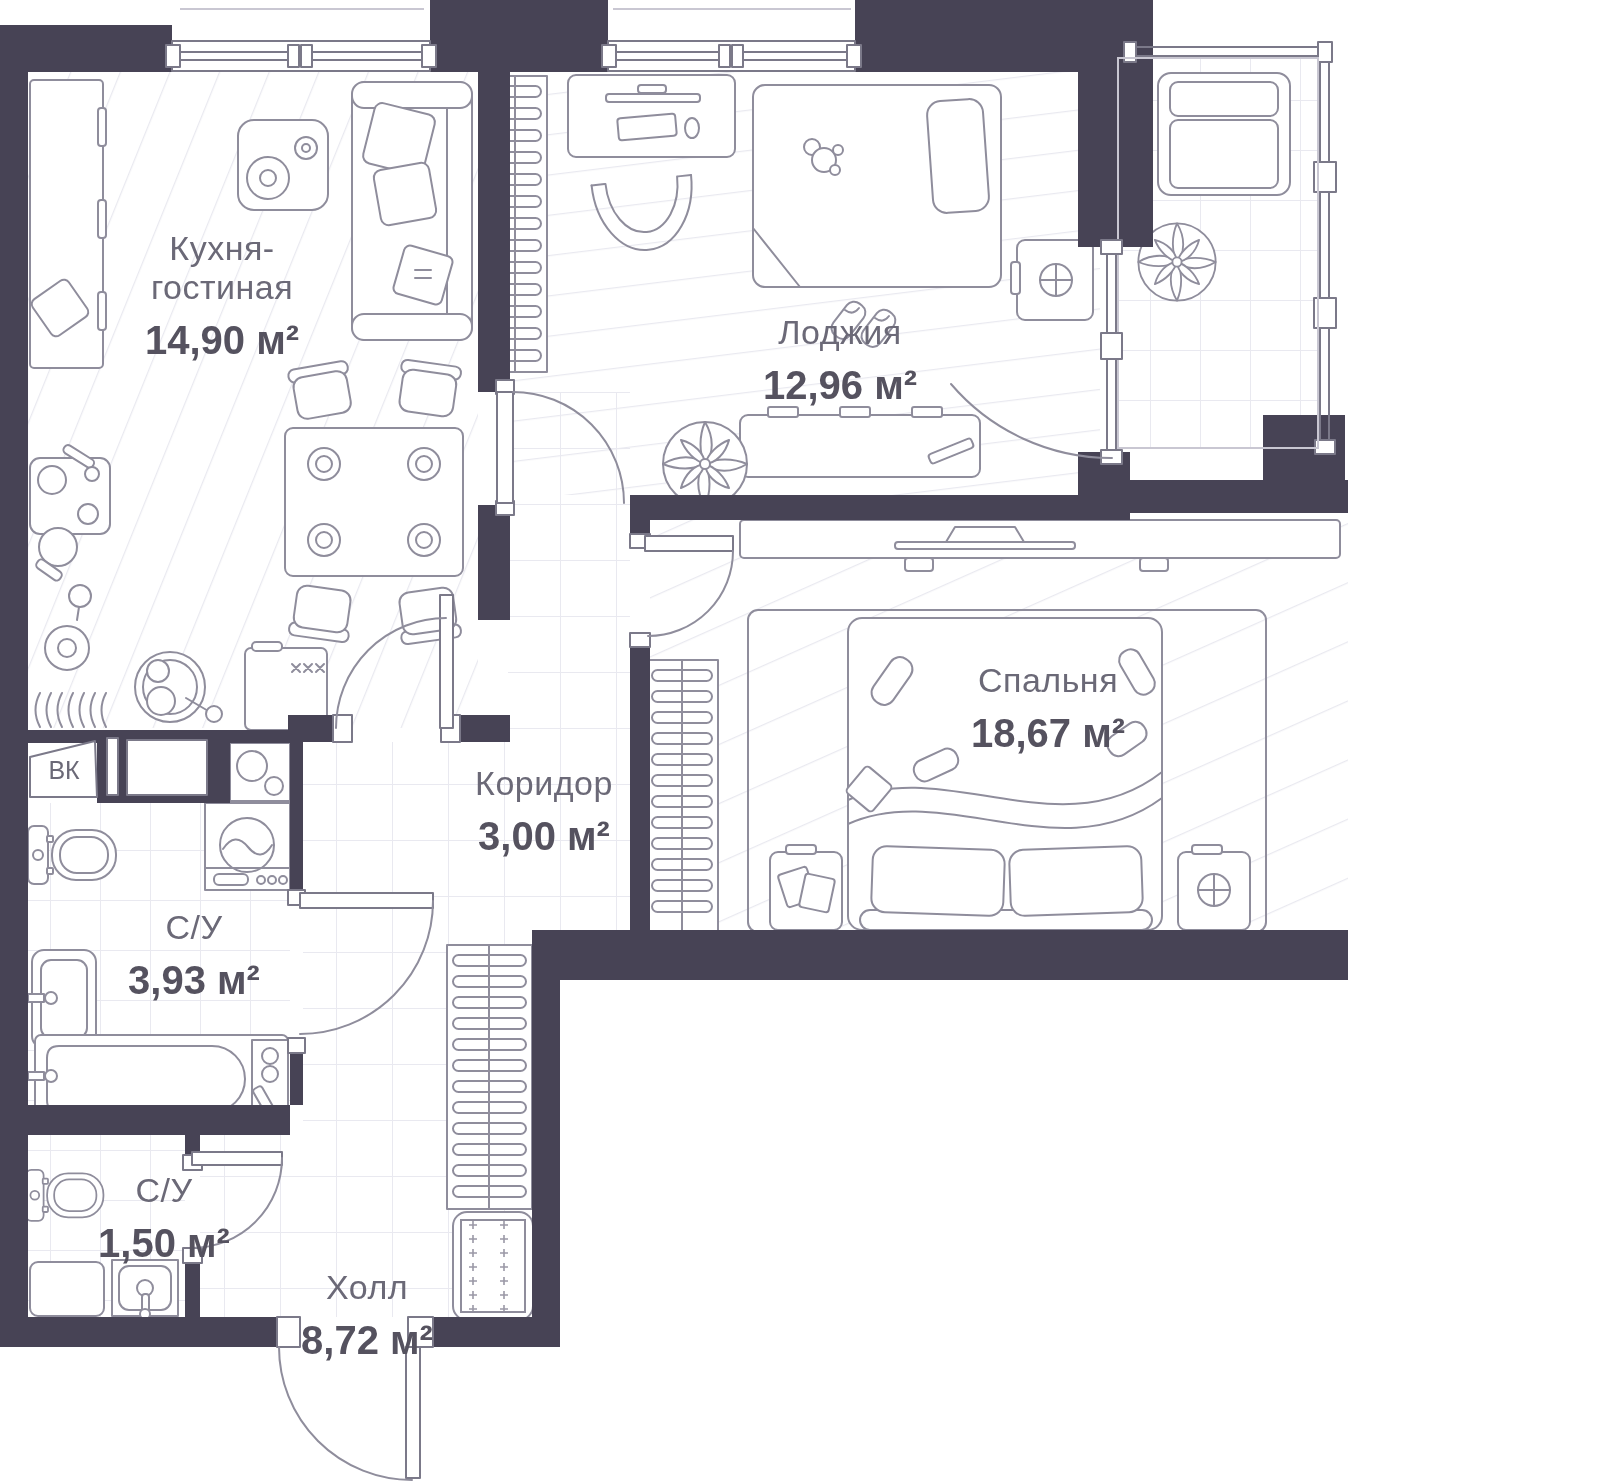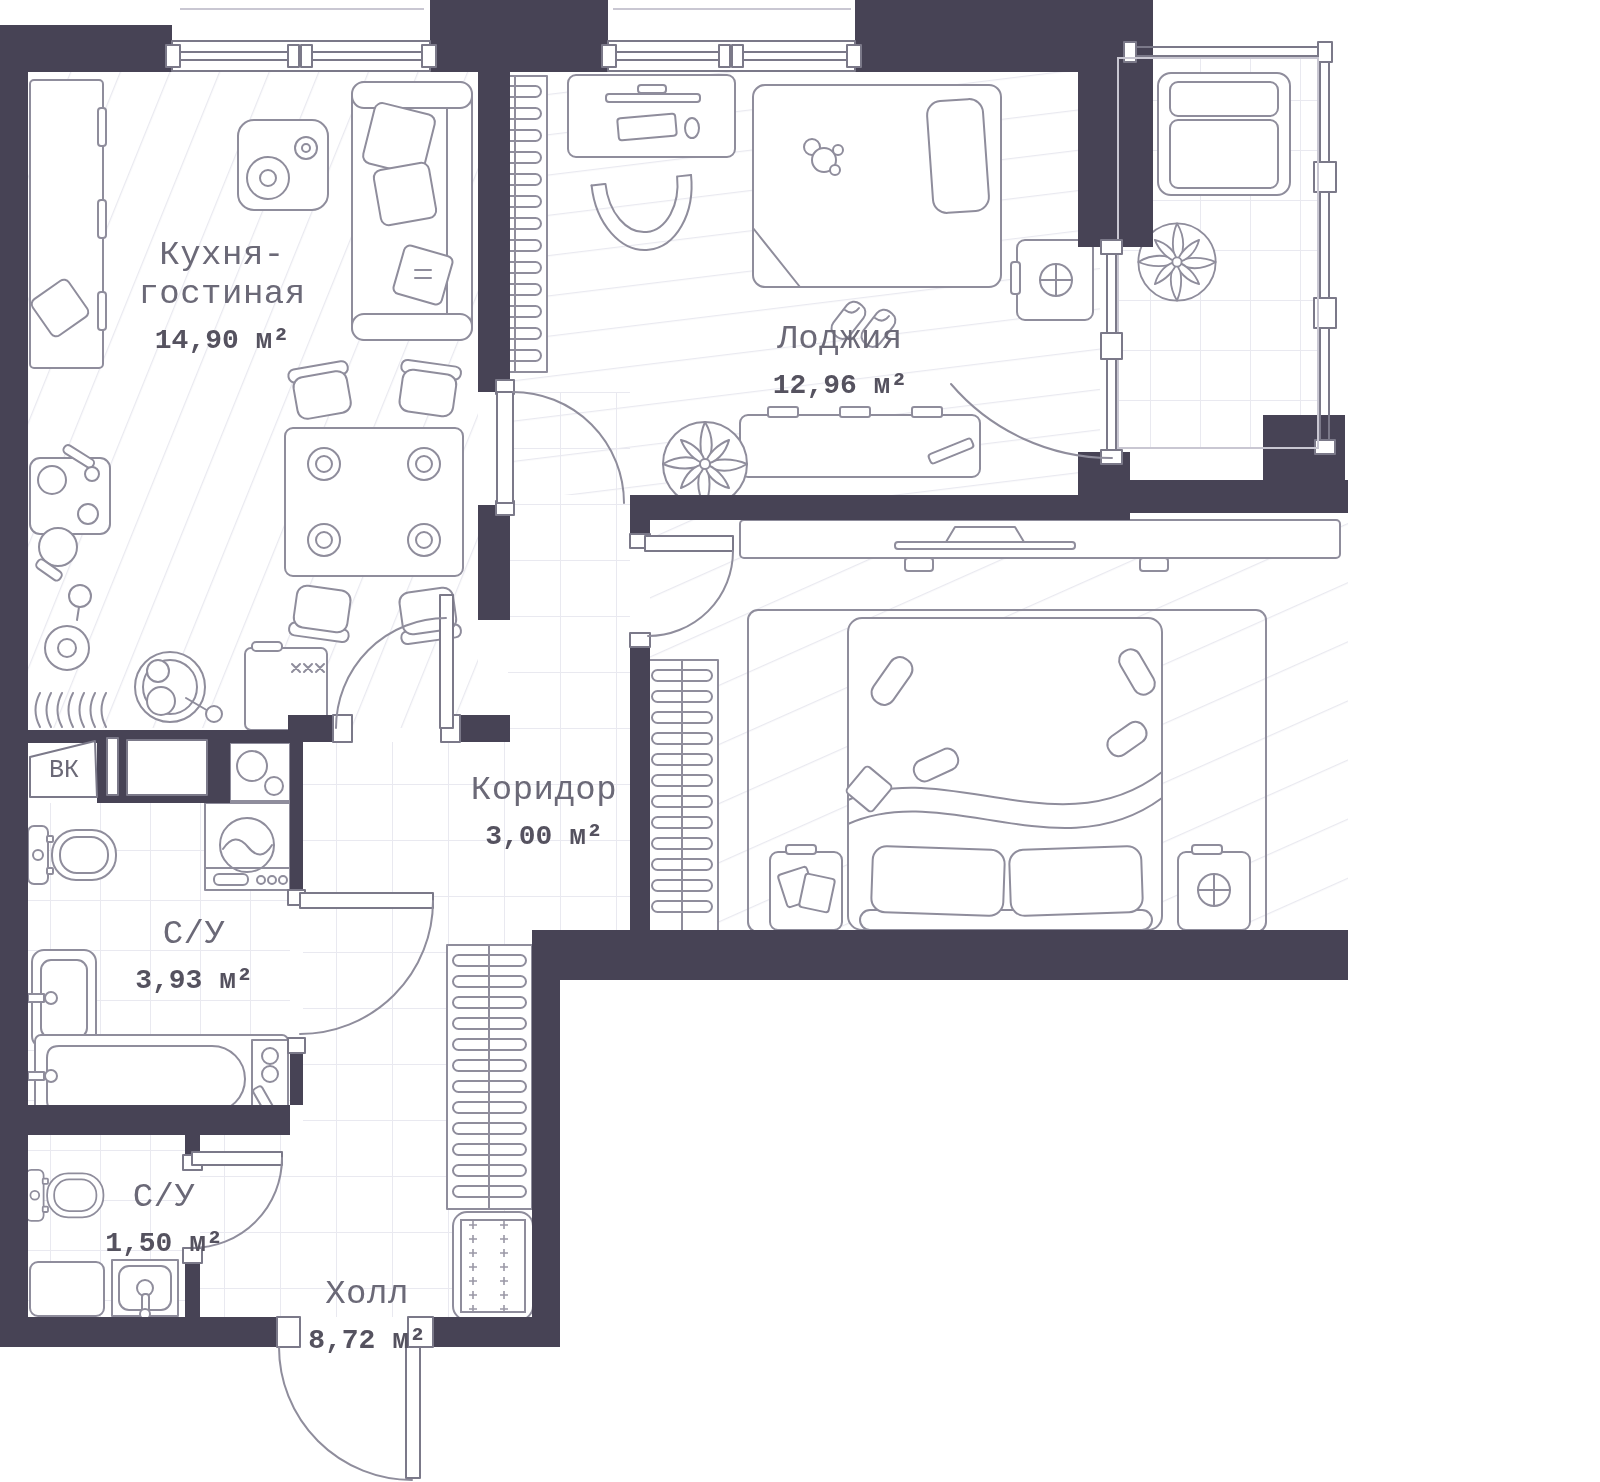--- a/index.html
+++ b/index.html
@@ -2,32 +2,32 @@
 <html style="--wall: #474355; --line: #8f8d9c; --frame: #7b7989; --hatch: #e9e9f0; --text-primary: #55525f; --text-secondary: #6b6977; --marks: #9a98a6; --background: #ffffff;"><head>
 <meta charset="utf-8">
 <title>План квартиры</title>
 <style>
   :root{
     --wall:#474355; --line:#8f8d9c; --frame:#7b7989; --hatch:#e9e9f0;
     --text-primary:#55525f; --text-secondary:#6b6977; --marks:#9a98a6; --background:#ffffff;
   }
   html,body{margin:0;padding:0;background:var(--background);}
   .plan{position:relative;width:1348px;height:1482px;background:var(--background);overflow:hidden;
-        font-family:Liberation Mono, monospace;}
+        font-family:Liberation Sans, sans-serif;}
   .plan svg{position:absolute;left:0;top:0;}
   .w{fill:var(--wall);stroke:none;}
   .f{fill:#ffffff;stroke:var(--line);stroke-width:2;stroke-linejoin:round;}
   .fn{fill:none;stroke:var(--line);stroke-width:2;stroke-linejoin:round;stroke-linecap:round;}
   .fr{fill:#ffffff;stroke:var(--frame);stroke-width:2;stroke-linejoin:round;}
   .fn2{fill:none;stroke:var(--frame);stroke-width:2;}
   .thin{fill:none;stroke:#c9c7d2;stroke-width:2;}
   .room-label{position:absolute;transform:translate(-50%,-50%);text-align:center;z-index:5;}
   .room-label .nm{font-size:34px;line-height:1.15;font-weight:400;color:var(--text-secondary);
                   white-space:pre-line;letter-spacing:.5px;}
-  .room-label .ar{font-size:28px;font-weight:700;color:var(--text-primary);margin-top:11px;}
+  .room-label .ar{font-size:40px;font-weight:700;color:var(--text-primary);margin-top:11px;}
   .vk-label{position:absolute;transform:translate(-50%,-50%);font-size:25px;color:var(--text-secondary);z-index:5;}
 </style>
 </head>
 <body>
 
 <div class="plan">
 
 <svg width="1600" height="1482" viewBox="0 0 1600 1482">
   <defs>
     <pattern id="hatchK" width="46" height="46" patternUnits="userSpaceOnUse" patternTransform="rotate(22)">
@@ -526,20 +526,24 @@
 
   <div class="room-label" style="left:222px;top:296px">
     <div class="nm">Кухня-
 гостиная</div>
     <div class="ar">14,90 м²</div>
   </div>
   <div class="room-label" style="left:840px;top:361px">
     <div class="nm">Лоджия</div>
     <div class="ar">12,96 м²</div>
   </div>
+  <div class="room-label" style="left:1048px;top:709px">
+    <div class="nm">Спальня</div>
+    <div class="ar">18,67 м²</div>
+  </div>
   <div class="room-label" style="left:544px;top:812px">
     <div class="nm">Коридор</div>
     <div class="ar">3,00 м²</div>
   </div>
   <div class="room-label" style="left:194px;top:956px">
     <div class="nm">С/У</div>
     <div class="ar">3,93 м²</div>
   </div>
   <div class="room-label" style="left:164px;top:1219px">
     <div class="nm">С/У</div>

